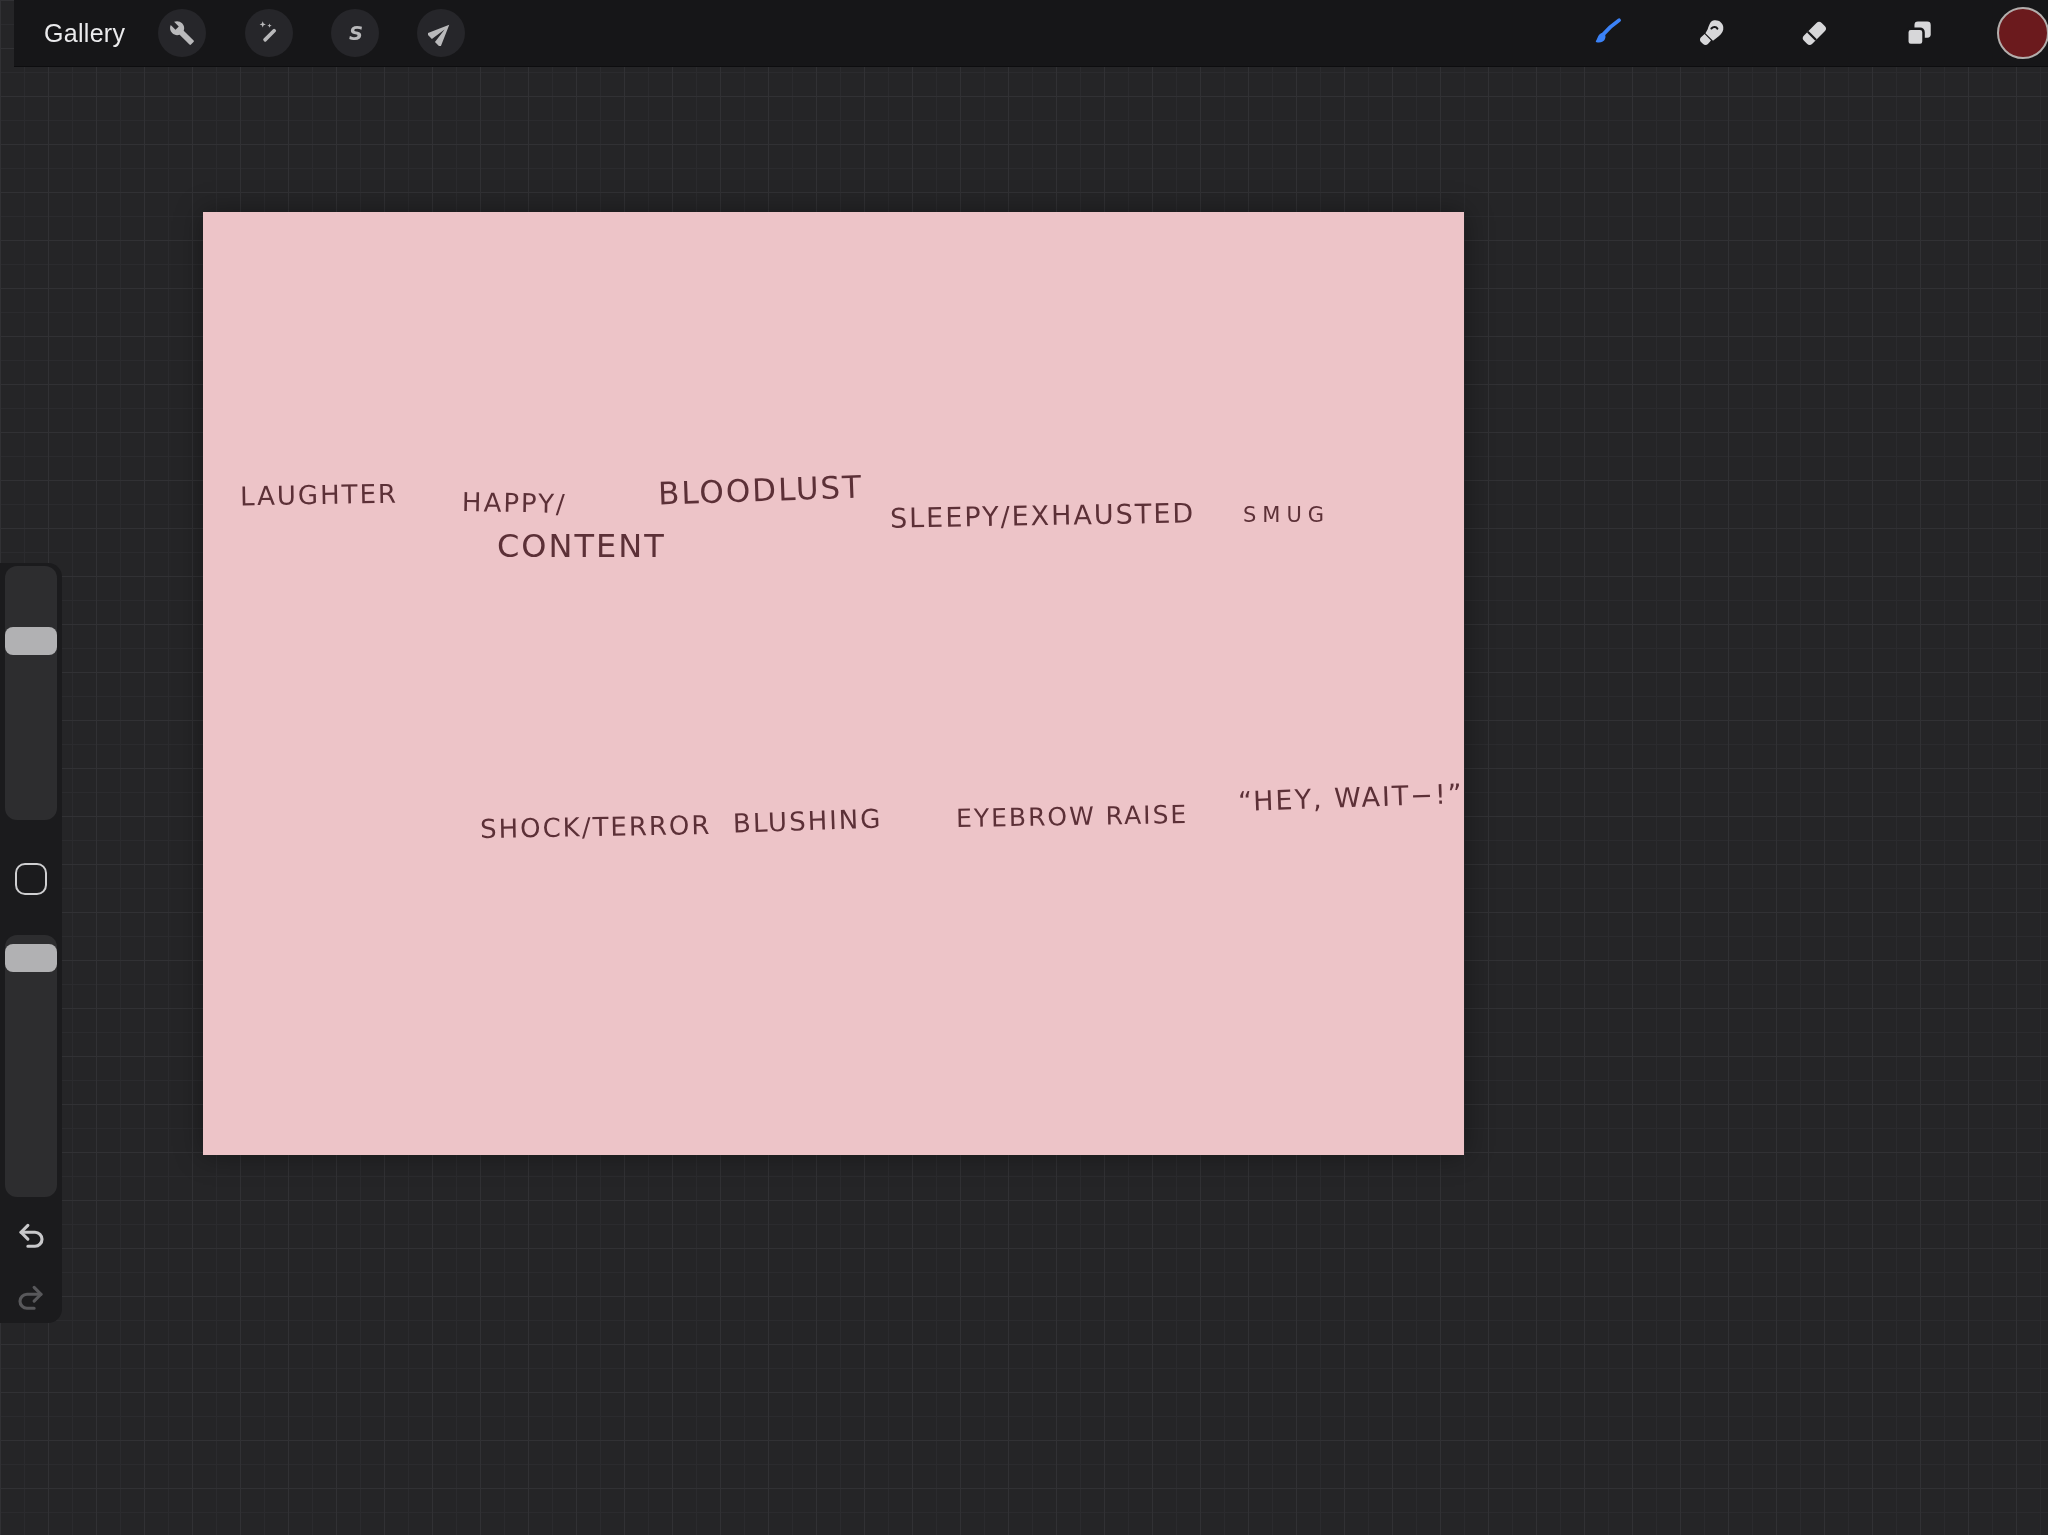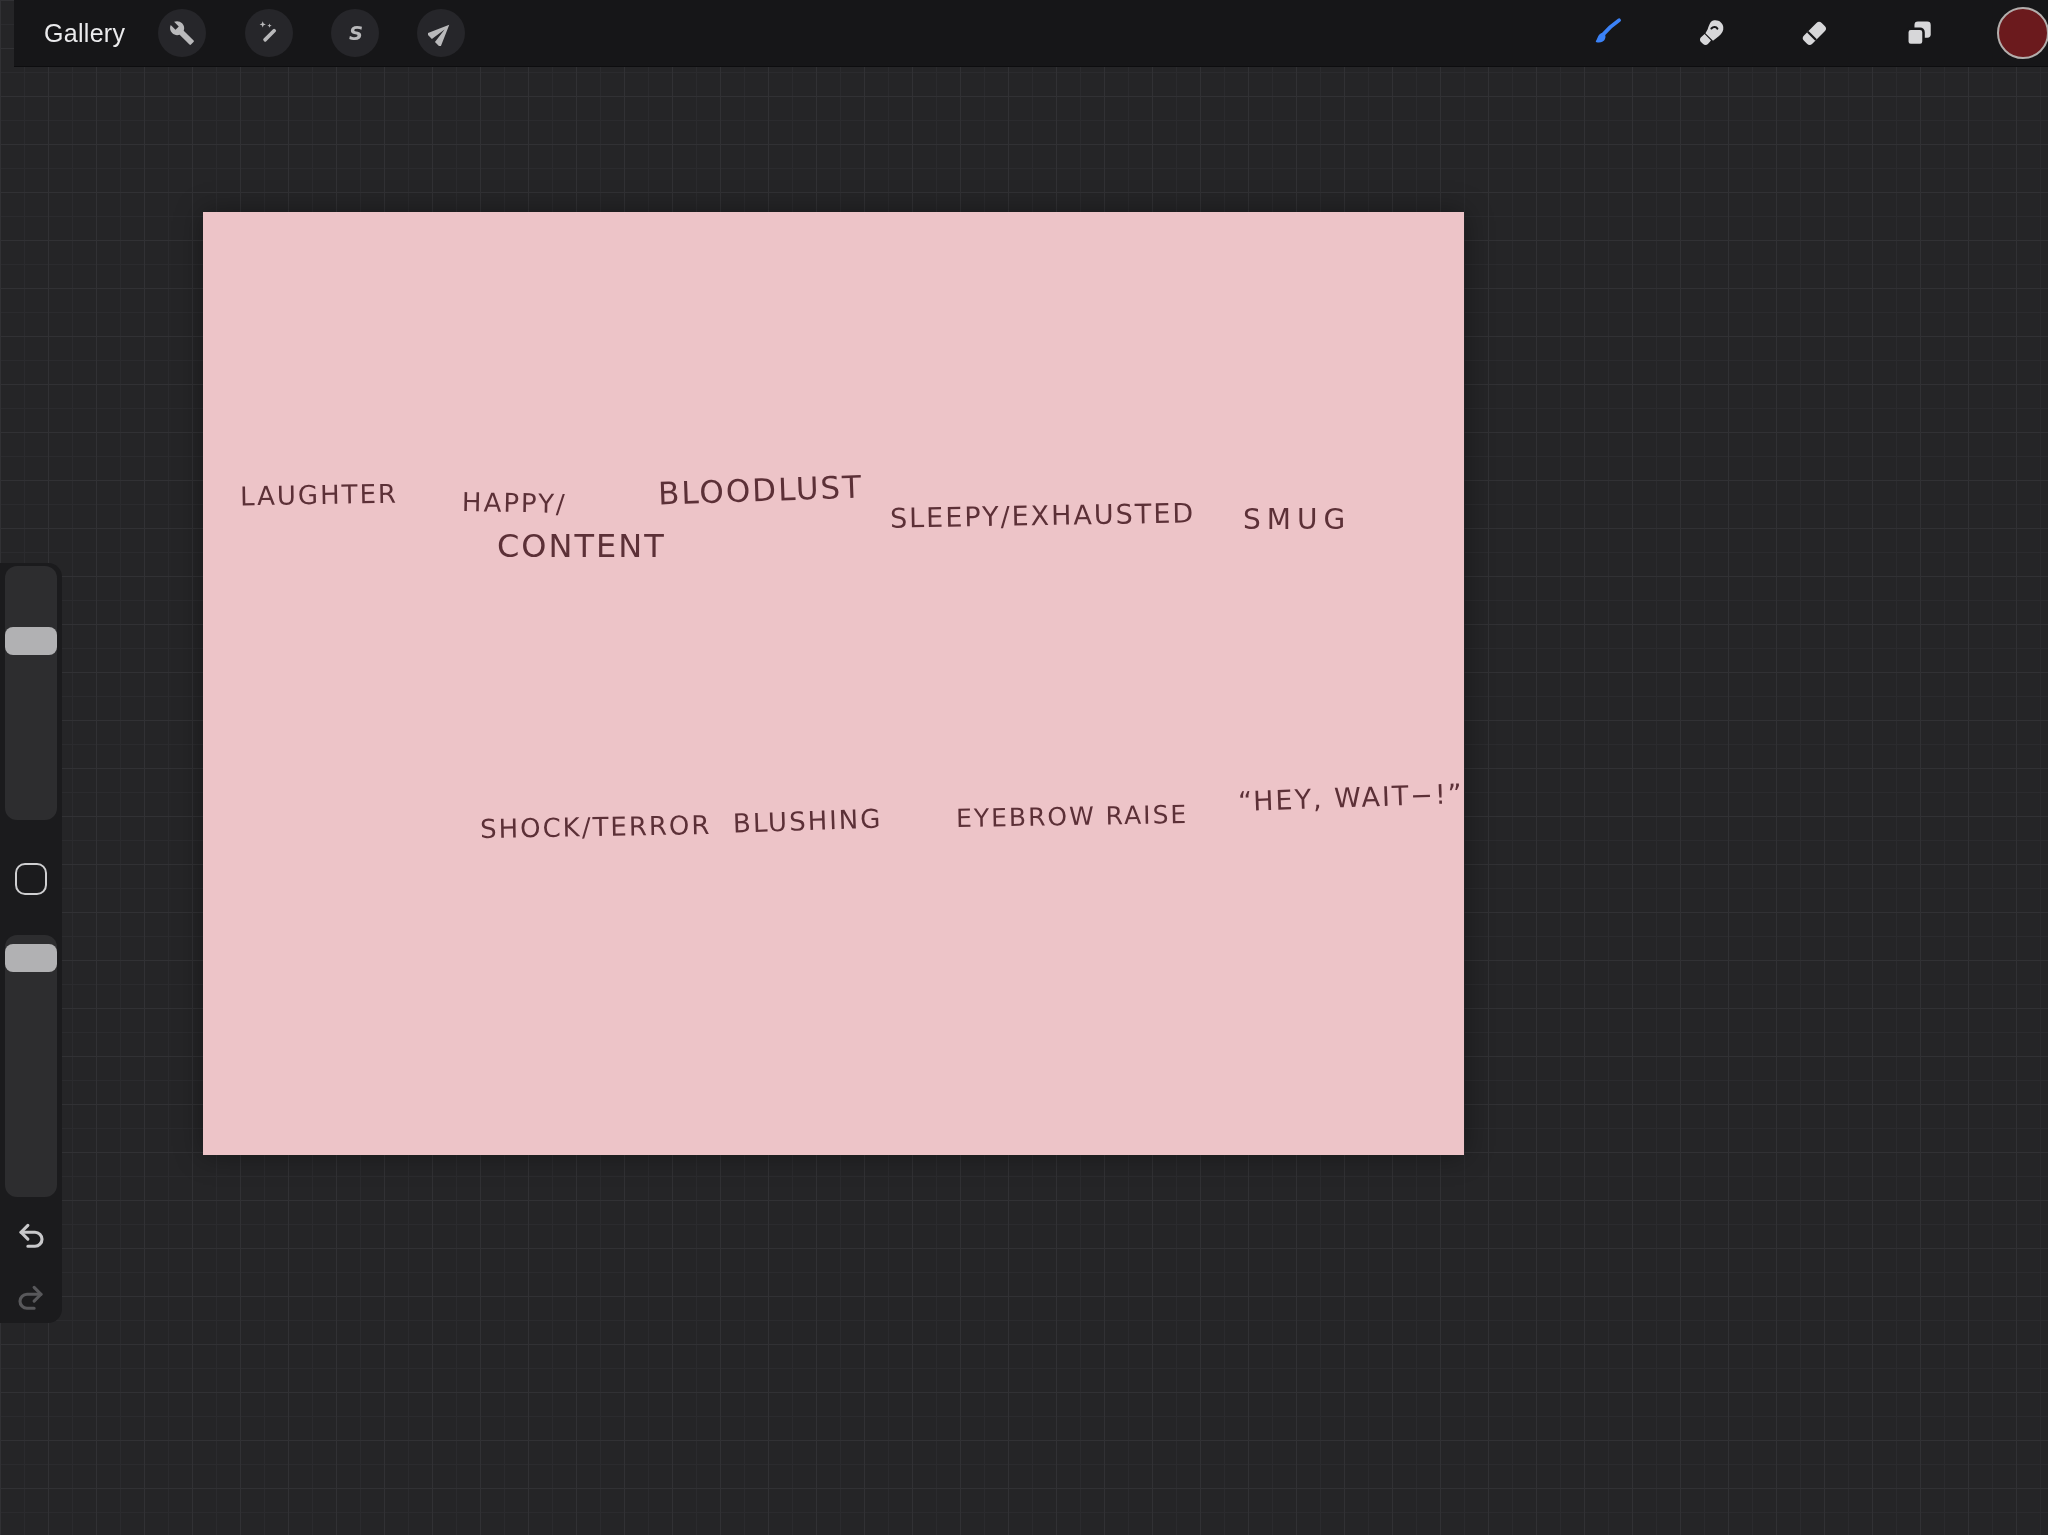--- a/index.html
+++ b/index.html
@@ -438,19 +438,19 @@
       <path class="sm" d="M12 6 Q4 16 12 20 Q6 28 14 32"></path>
       <path class="sm" d="M18 44 Q22 40 24 44"></path>
     </svg>
   </div>
 
   <div class="lbl" style="left:240px;top:480px;font-size:26px;transform:rotate(-1deg)">LAUGHTER</div>
   <div class="lbl" style="left:462px;top:488px;font-size:26px;transform:rotate(1deg)">HAPPY/</div>
   <div class="lbl" style="left:497px;top:527px;font-size:32px">CONTENT</div>
   <div class="lbl" style="left:658px;top:472px;font-size:31px;transform:rotate(-2deg)">BLOODLUST</div>
   <div class="lbl" style="left:890px;top:500px;font-size:27px;transform:rotate(-1deg)">SLEEPY/EXHAUSTED</div>
-  <div class="lbl" style="left:1243px;top:503px;font-size:28px;letter-spacing:6px">SMUG</div>
+  <div class="lbl" style="left:1243px;top:503px;font-size:21px;letter-spacing:6px">SMUG</div>
   <div class="lbl" style="left:480px;top:812px;font-size:26px;transform:rotate(-1deg)">SHOCK/TERROR</div>
   <div class="lbl" style="left:733px;top:806px;font-size:26px;transform:rotate(-2deg)">BLUSHING</div>
   <div class="lbl" style="left:956px;top:802px;font-size:25px;transform:rotate(-1deg)">EYEBROW  RAISE</div>
   <div class="lbl" style="left:1238px;top:782px;font-size:27px;transform:rotate(-2deg)">“HEY, WAIT−!”</div>
 
 </div>
 
 </body></html>

